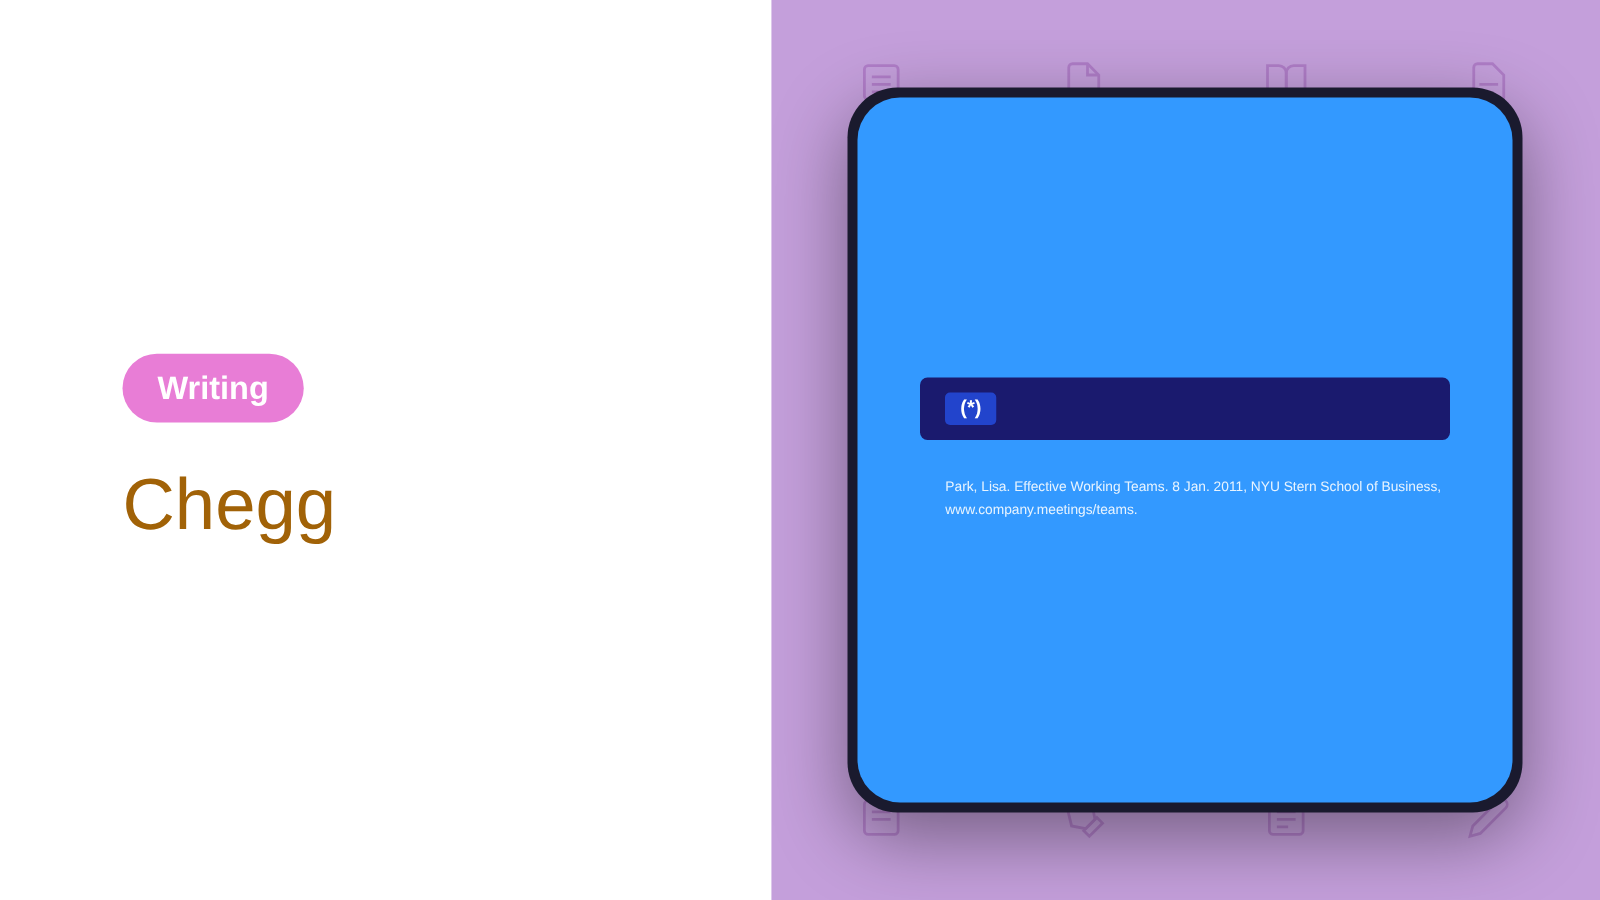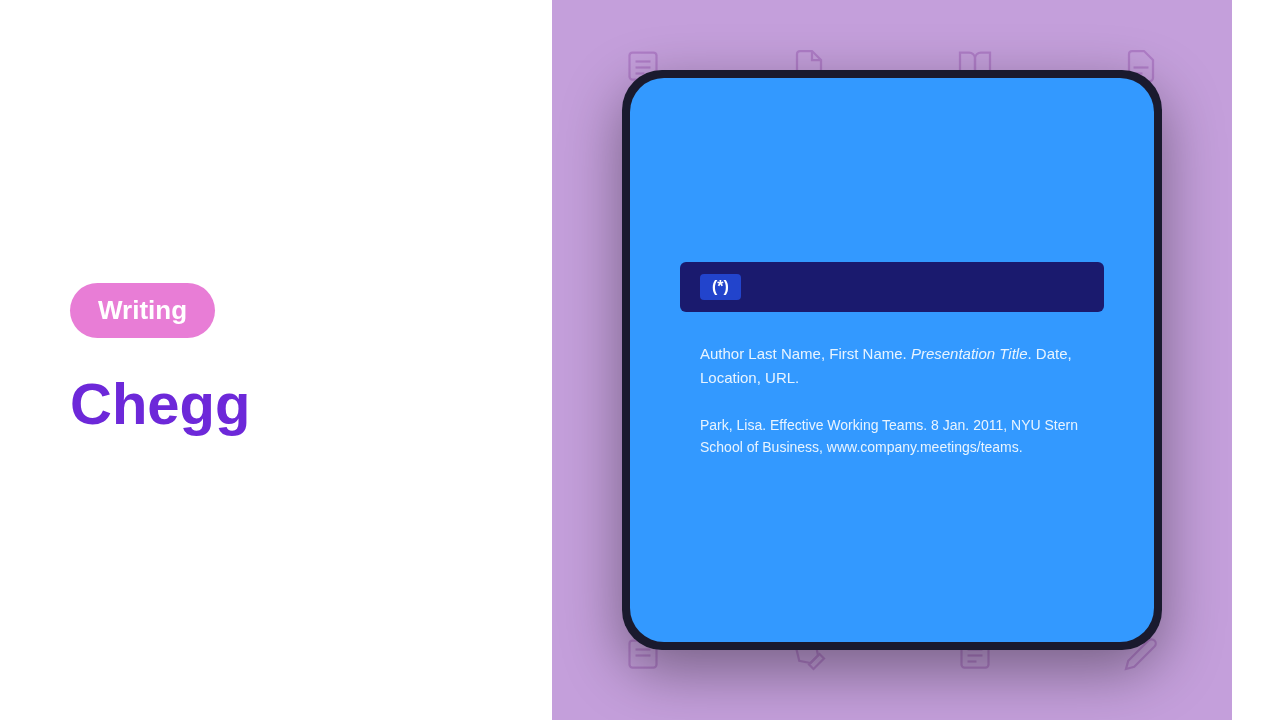--- a/index.html
+++ b/index.html
@@ -16,29 +16,30 @@
     .main-container {
       width: 1280px;
       height: 720px;
       display: flex;
       position: relative;
       background: #ffffff;
     }
 
     
     .left-section {
-      width: 552px;
+      width: 600px;
       height: 720px;
       background: #ffffff;
       display: flex;
       flex-direction: column;
       justify-content: center;
       padding: 60px 60px 60px 70px;
       position: relative;
       z-index: 2;
+      margin-left: 28px;
     }
 
     .writing-badge {
       display: inline-block;
       background: #e87dd6;
       color: #ffffff;
       font-size: 26px;
       font-weight: 700;
       padding: 12px 28px;
       border-radius: 40px;
@@ -49,22 +50,22 @@
     .main-title {
       font-size: 52px;
       font-weight: 900;
       color: #1a1a2e;
       line-height: 1.1;
       margin-bottom: 60px;
     }
 
     .chegg-logo {
       font-size: 58px;
-      font-weight: 700;
-      color: #6d28d9;
+      font-weight: 400;
+      color: #a16207;
     }
 
     
     .right-section {
       width: 680px;
       height: 720px;
       background: #c49fdb;
       position: relative;
       display: flex;
       align-items: center;
@@ -175,21 +176,21 @@
     .citation-template .italic {
       font-style: italic;
     }
 
     .citation-example {
       padding-left: 20px;
     }
 
     .citation-example p {
       color: #e8f4ff;
-      font-size: 14px;
+      font-size: 11px;
     }
 
   </style>
 </head>
 <body>
 
 <div class="main-container">
 
   <div class="left-section">
     <div class="writing-badge">Writing</div>
@@ -367,25 +368,20 @@
       </div>
     </div>
 
     <div class="tablet-card">
       <div class="tablet-screen">
         <div class="slide-content">
           <div class="slide-header">
             <span class="asterisk-badge">(*)</span>
           </div>
           <div class="slide-body">
-            <div class="citation-template">
-              <p>
-                <span>Author Last Name, First Name. </span><span class="italic">Presentation Title</span><span>. Date, Location, URL.</span>
-              </p>
-            </div>
             <div class="citation-example">
               <p>
                 <span>Park, Lisa. </span><span class="italic">Effective Working Teams</span><span>. 8 Jan. 2011, NYU Stern School of Business, www.company.meetings/teams.</span>
               </p>
             </div>
           </div>
         </div>
       </div>
     </div>
 

